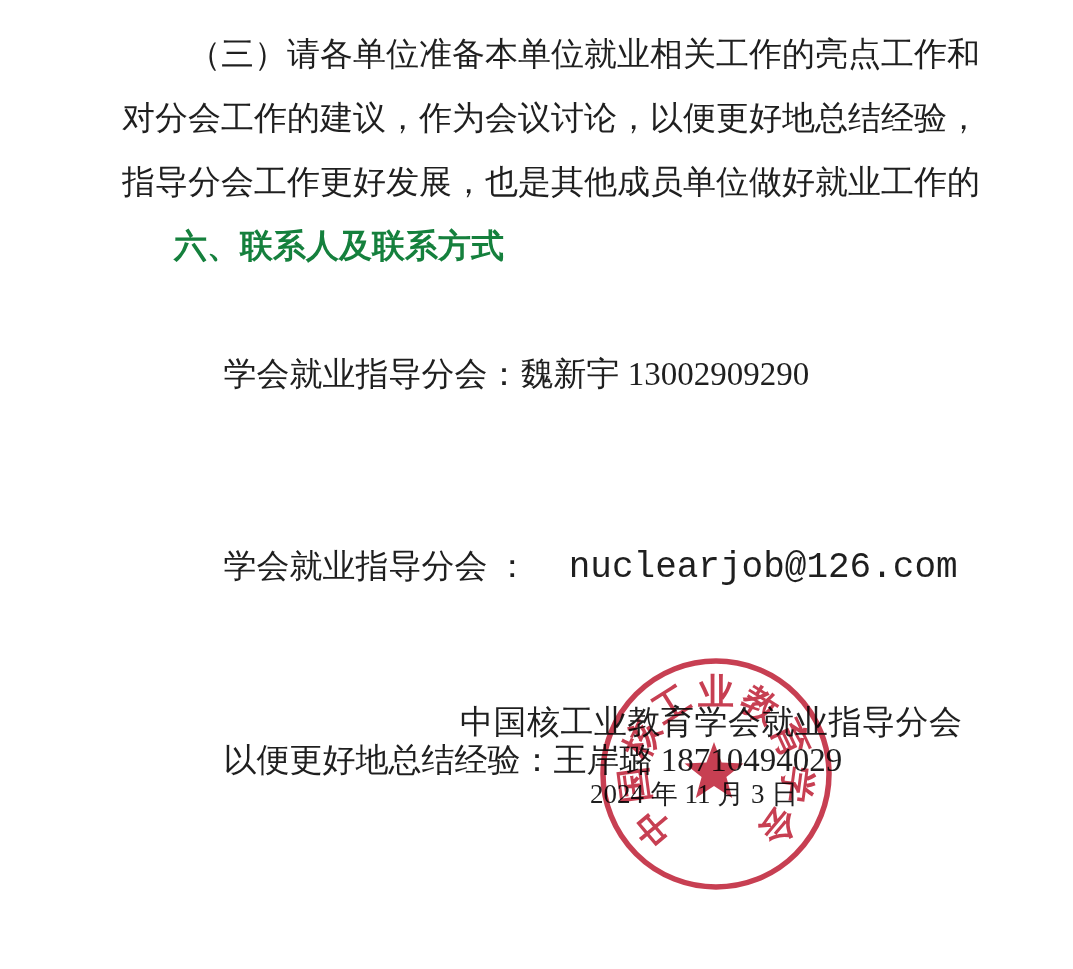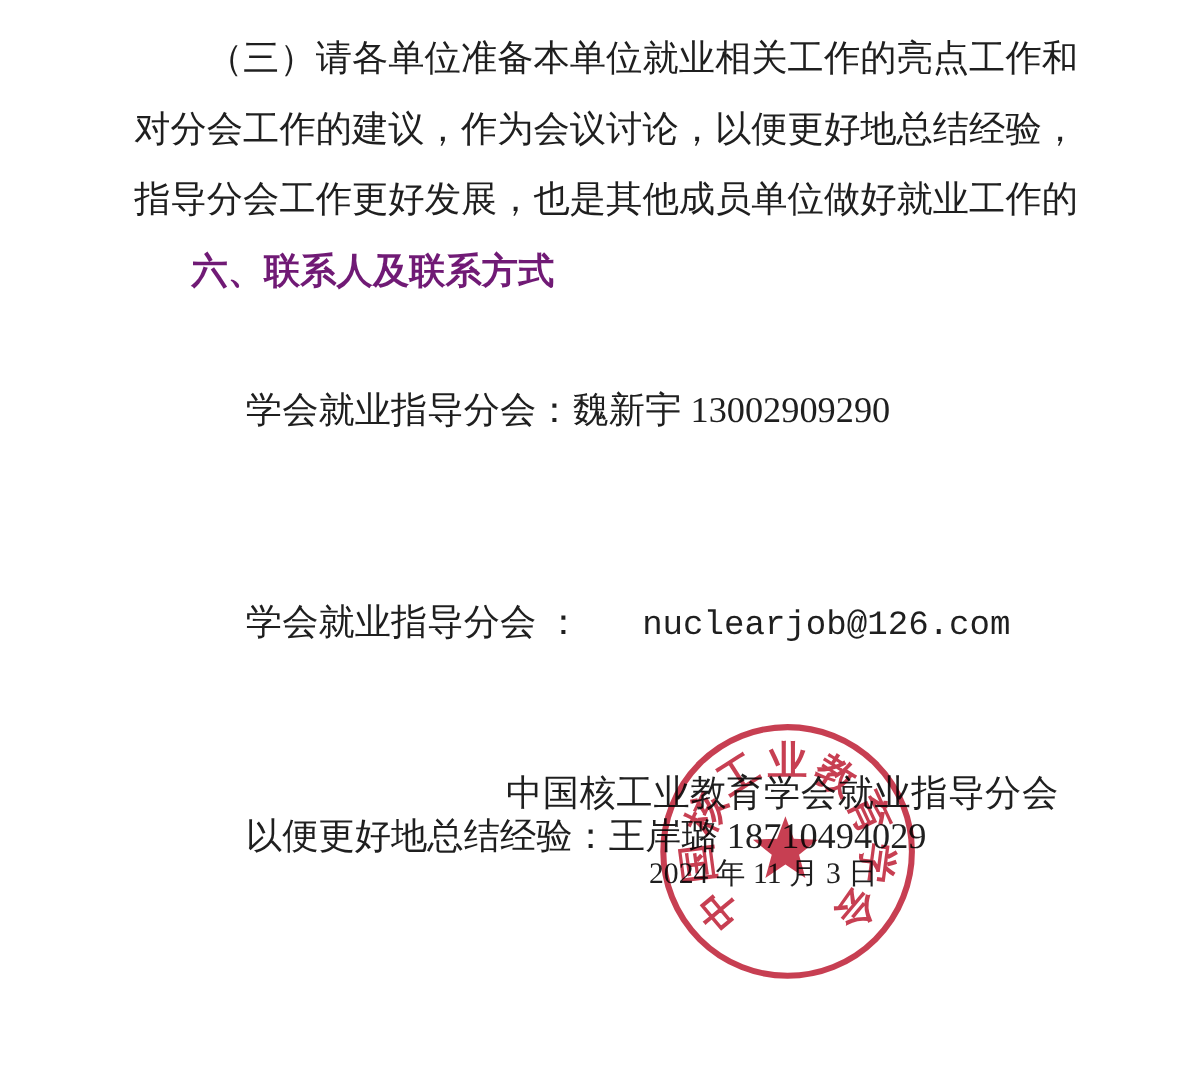--- a/index.html
+++ b/index.html
@@ -20,30 +20,30 @@
     width: 872px;
     font-size: 33px;
     line-height: 64px;
   }
   .para-line { white-space: pre; margin-left: 12px; }
   .para-line.first { text-indent: 66px; }
   .section-heading {
     padding-left: 64px;
     font-family: "Liberation Sans", "DejaVu Sans", sans-serif;
     font-weight: 700;
-    color: #701a75;
+    color: #15803d;
     white-space: pre;
   }
   .contact-line { padding-left: 64px; white-space: pre; }
   .contact-label { white-space: pre; }
   .contact-value { white-space: pre; }
   .contact-value.mono {
     font-family: "Liberation Mono", "DejaVu Sans Mono", monospace;
-    font-size: 31px;
-    margin-left: 55px;
+    font-size: 36px;
+    margin-left: 40px;
   }
   .signature-line {
     position: absolute;
     left: 460px;
     top: 700px;
     font-size: 33px;
     line-height: 44px;
     letter-spacing: 0.5px;
     white-space: pre;
   }

